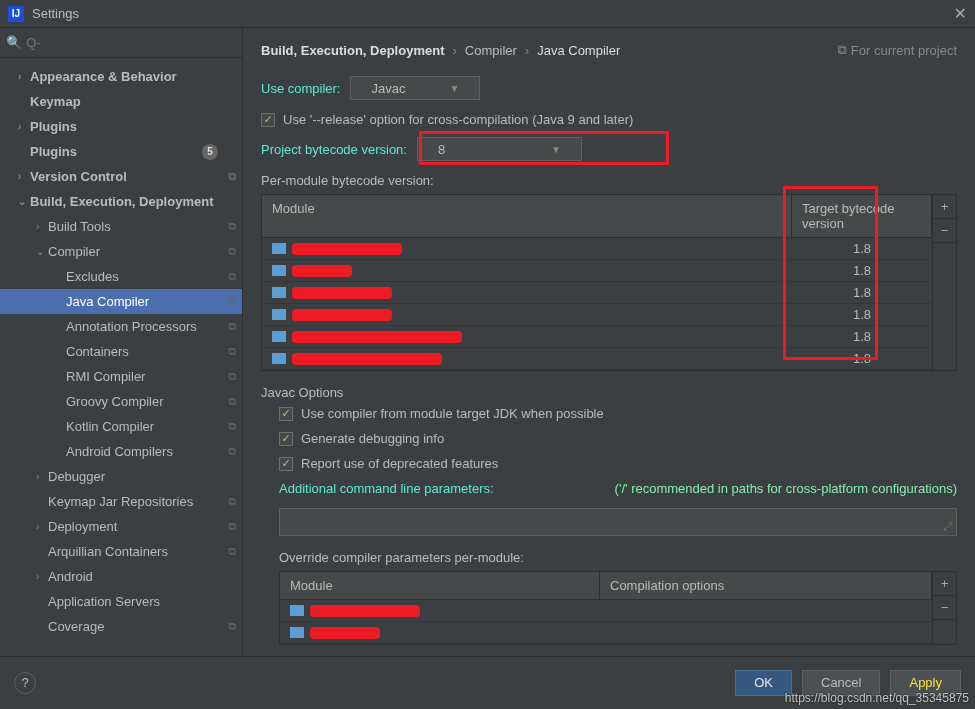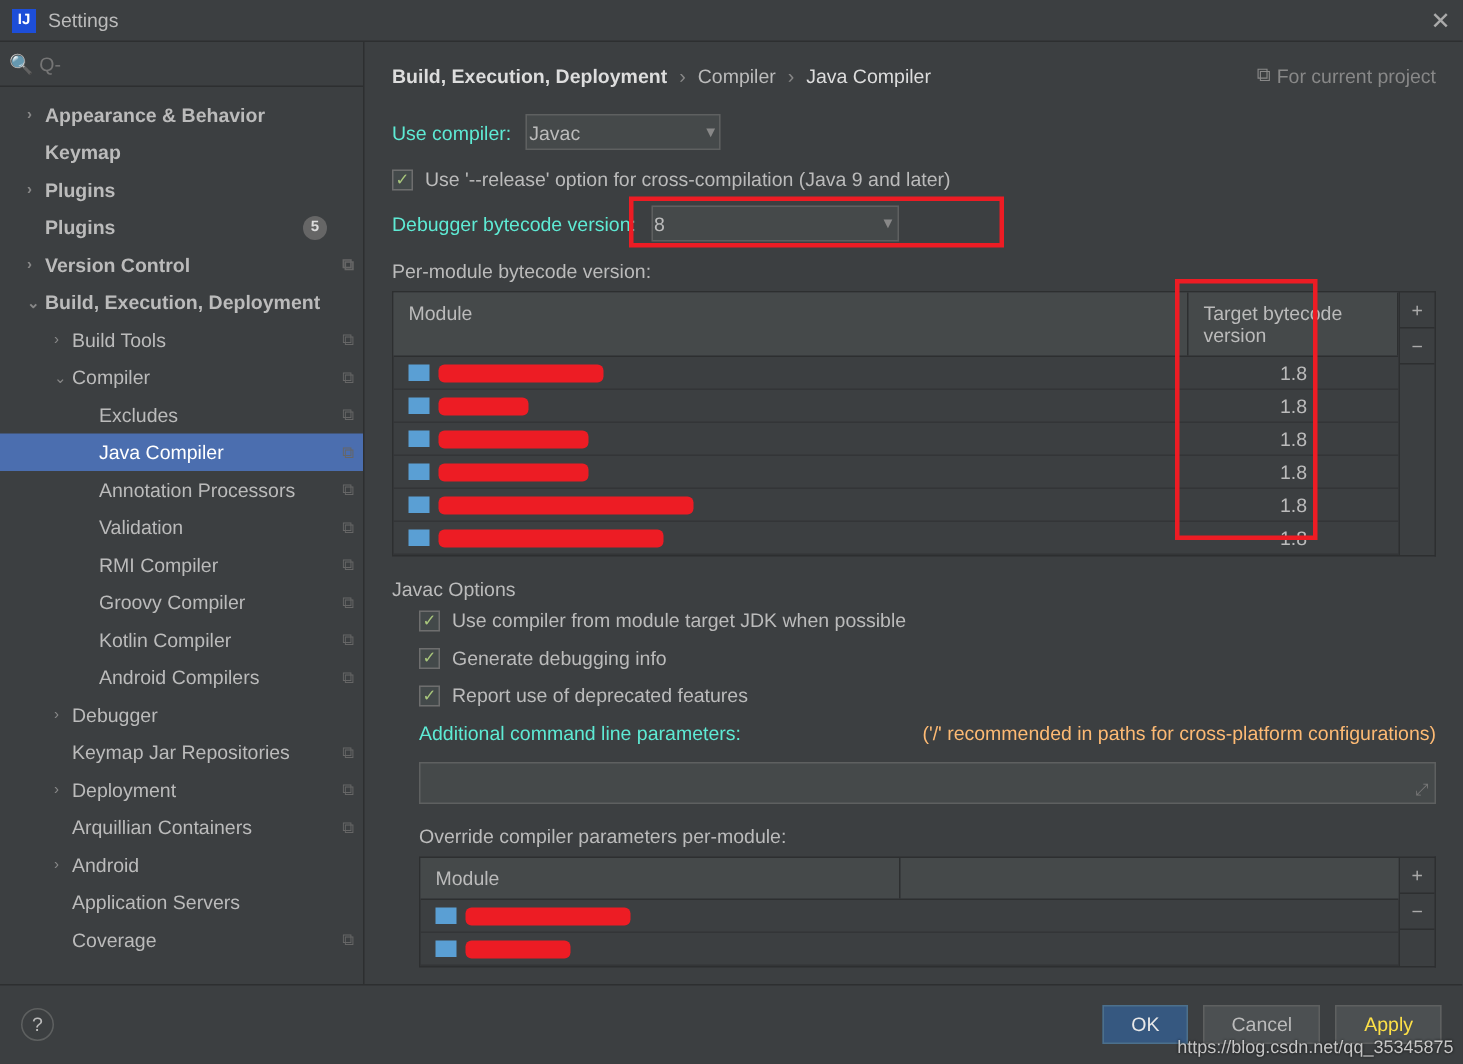--- a/index.html
+++ b/index.html
@@ -23,21 +23,21 @@
 .tree-item .badge { margin-left:auto; margin-right:24px; background:#666; color:#ddd; border-radius:8px; width:16px; height:16px; display:inline-flex; align-items:center; justify-content:center; font-size:10px; }
 .tree-item .copy { position:absolute; right:6px; color:#666; font-size:11px; }
 .content { flex:1; padding:14px 18px; overflow-y:auto; background:#3c3f41; position:relative; }
 .breadcrumb { display:flex; align-items:center; gap:8px; margin-bottom:18px; }
 .breadcrumb .sep { color:#888; }
 .breadcrumb .last { color:#ddd; }
 .breadcrumb .leading { color:#ddd; font-weight:bold; }
 .breadcrumb .proj { margin-left:auto; color:#888; display:flex; align-items:center; gap:4px; }
 .row { display:flex; align-items:center; margin-bottom:12px; gap:10px; }
 .label { color:#5eead4; }
-.select { background:#45494a; border:1px solid #5e6060; color:#bbb; height:24px; display:flex; align-items:center; padding:0 1px; min-width:130px; position:relative; }
+.select { background:#45494a; border:1px solid #5e6060; color:#bbb; height:24px; display:flex; align-items:center; padding:0 20px; min-width:130px; position:relative; }
 .select.wide { min-width:165px; }
 .select .caret { margin-left:auto; color:#888; font-size:10px; }
 .checkbox { display:flex; align-items:center; gap:8px; margin-bottom:10px; }
 .cb { width:14px; height:14px; border:1px solid #6e6e6e; background:#43494a; display:inline-flex; align-items:center; justify-content:center; color:#a9c77c; font-size:11px; }
 .section-label { margin:6px 0 6px 0; }
 .table { border:1px solid #2d2f30; background:#3c3f41; }
 .table-head { display:flex; background:#45494a; border-bottom:1px solid #2d2f30; }
 .table-head .th { padding:6px 10px; border-right:1px solid #2d2f30; }
 .table-body { }
 .tr { display:flex; height:22px; align-items:center; border-bottom:1px solid #333537; }
@@ -131,21 +131,21 @@
           <span>Java Compiler</span>
           <span class="copy">⧉</span>
         </div>
         <div class="tree-item l3">
           <span class="arrow"></span>
           <span>Annotation Processors</span>
           <span class="copy">⧉</span>
         </div>
         <div class="tree-item l3">
           <span class="arrow"></span>
-          <span>Validation</span>
+          <span>Containers</span>
           <span class="copy">⧉</span>
         </div>
         <div class="tree-item l3">
           <span class="arrow"></span>
           <span>RMI Compiler</span>
           <span class="copy">⧉</span>
         </div>
         <div class="tree-item l3">
           <span class="arrow"></span>
           <span>Groovy Compiler</span>
@@ -216,21 +216,21 @@
         <span class="caret">▼</span>
       </div>
     </div>
 
     <div class="checkbox">
       <span class="cb">✓</span>
       <span>Use '--release' option for cross-compilation (Java 9 and later)</span>
     </div>
 
     <div class="row" style="position:relative;">
-      <span class="label">Debugger bytecode version:</span>
+      <span class="label">Project bytecode version:</span>
       <div class="select wide">
         <span>8</span>
         <span class="caret">▼</span>
       </div>
       <div class="highlight-box1" style="left:158px; top:-6px; width:250px; height:34px;"></div>
     </div>
 
     <div class="section-label">Per-module bytecode version:</div>
 
     <div class="table-wrap bytecode-table" style="position:relative;">
@@ -302,31 +302,32 @@
             <span class="cb">✓</span>
             <span>Generate debugging info</span>
           </div>
           <div class="checkbox">
             <span class="cb">✓</span>
             <span>Report use of deprecated features</span>
           </div>
         </div>
       <div class="row" style="margin-left:18px;">
         <span class="label">Additional command line parameters:</span>
-        <span class="label" style="color:#fdba74; margin-left:auto;">('/' recommended in paths for cross-platform configurations)</span>
+        <span class="label" style="color:#86efac; margin-left:auto;">('/' recommended in paths for cross-platform configurations)</span>
       </div>
       <div class="cmd-input">
         <span class="expand">⤢</span>
       </div>
       <div class="section-label" style="margin-left:18px;">Override compiler parameters per-module:</div>
 
       <div class="table-wrap override-table" style="margin-left:18px;">
         <div class="table table-main">
           <div class="table-head">
             <div class="th th1">Module</div>
+            <div class="th th2">Compilation options</div>
           </div>
           <div class="table-body" id="override-body">
               <div class="tr">
                 <div class="td td1">
                   <span class="folder-icon"></span>
                   <span class="redact" style="width:110px"></span>
                 </div>
                 <div class="td td2"></div>
               </div>
               <div class="tr">

